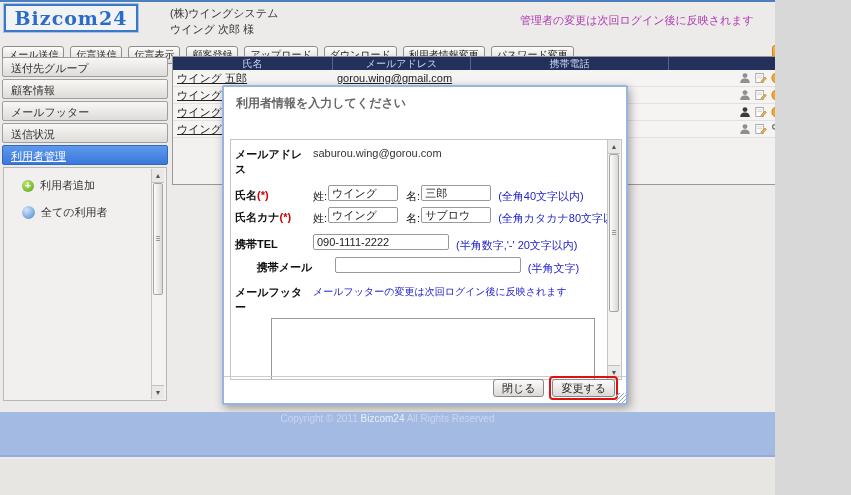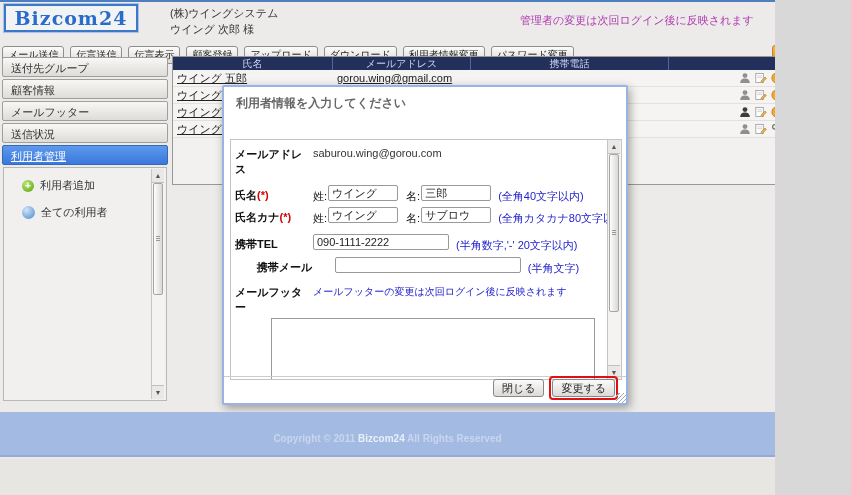--- a/index.html
+++ b/index.html
@@ -66,21 +66,21 @@
   .m-note { font-size:10px; color:#2222cc; padding-top:3px; }
   .ta-wrap { position:relative; margin:3px 0 0 36px; width:322px; }
   .m-ta { width:318px; height:88px; border:1px solid #999; resize:none; font-family:inherit; font-size:11px; display:block; }
   .m-sep { position:absolute; left:0; right:0; bottom:26px; border-top:1px solid #cccccc; }
   .m-buttons { position:absolute; right:8px; bottom:3px; display:flex; align-items:center; }
   .btn-g { height:18px; background:linear-gradient(#fbfbfa,#dcdad6); border:1px solid #888; border-radius:3px; font-size:11px; padding:0 8px; font-family:inherit; color:#222; cursor:pointer; }
   .red-ann { display:inline-flex; border:2px solid #e01010; border-radius:4px; padding:1px; margin-left:5px; }
   .m-resize { position:absolute; right:-1px; bottom:-1px; width:11px; height:11px; background:repeating-linear-gradient(135deg, transparent 0 2px, #9aaac4 2px 3px); cursor:nwse-resize; }
 
   
-  .footer-band { position:absolute; left:0; top:412px; width:100%; height:45px; background:#a3bae2; border-bottom:2px solid #93abd6; text-align:center; font-size:10px; color:#c9d6ef; padding-top:21px; box-sizing:border-box;font-weight:bold; }
+  .footer-band { position:absolute; left:0; top:412px; width:100%; height:45px; background:#a3bae2; border-bottom:2px solid #93abd6; text-align:center; font-size:10px; color:#c9d6ef; padding-top:1px; box-sizing:border-box; }
   .brand { color:#e9eff9; }
   .bottom-gray { position:absolute; left:0; top:459px; width:100%; height:36px; background:#e7e6e3; }
 </style>
 </head>
 <body>
 
 <div class="page">
   <div class="topline"></div>
 
   <div class="logo">Bizcom24</div>

